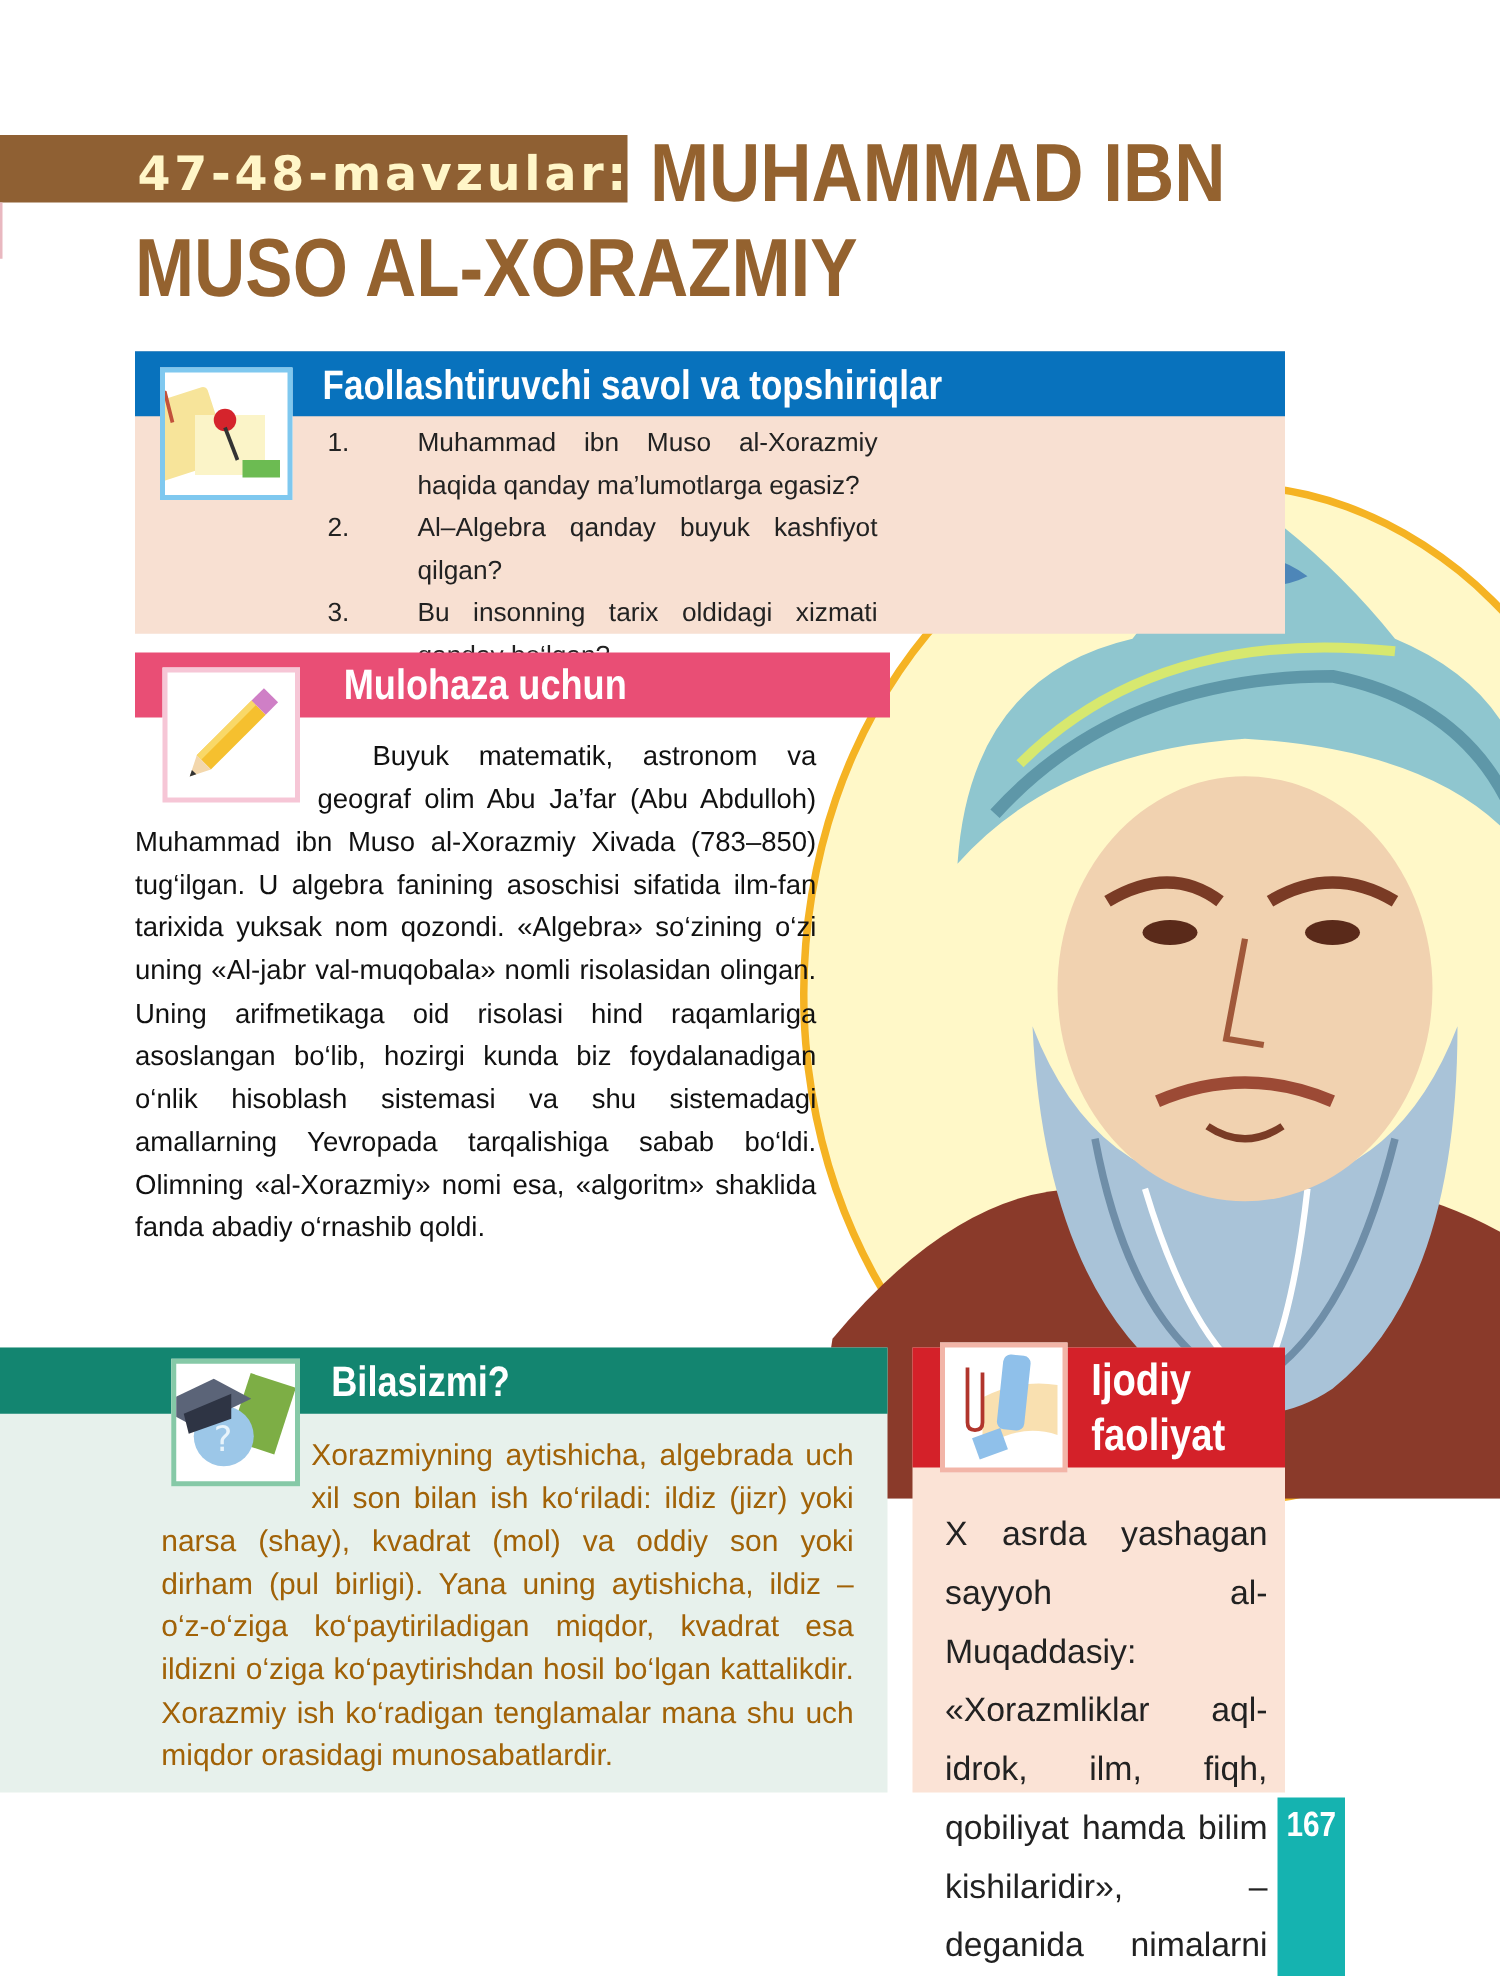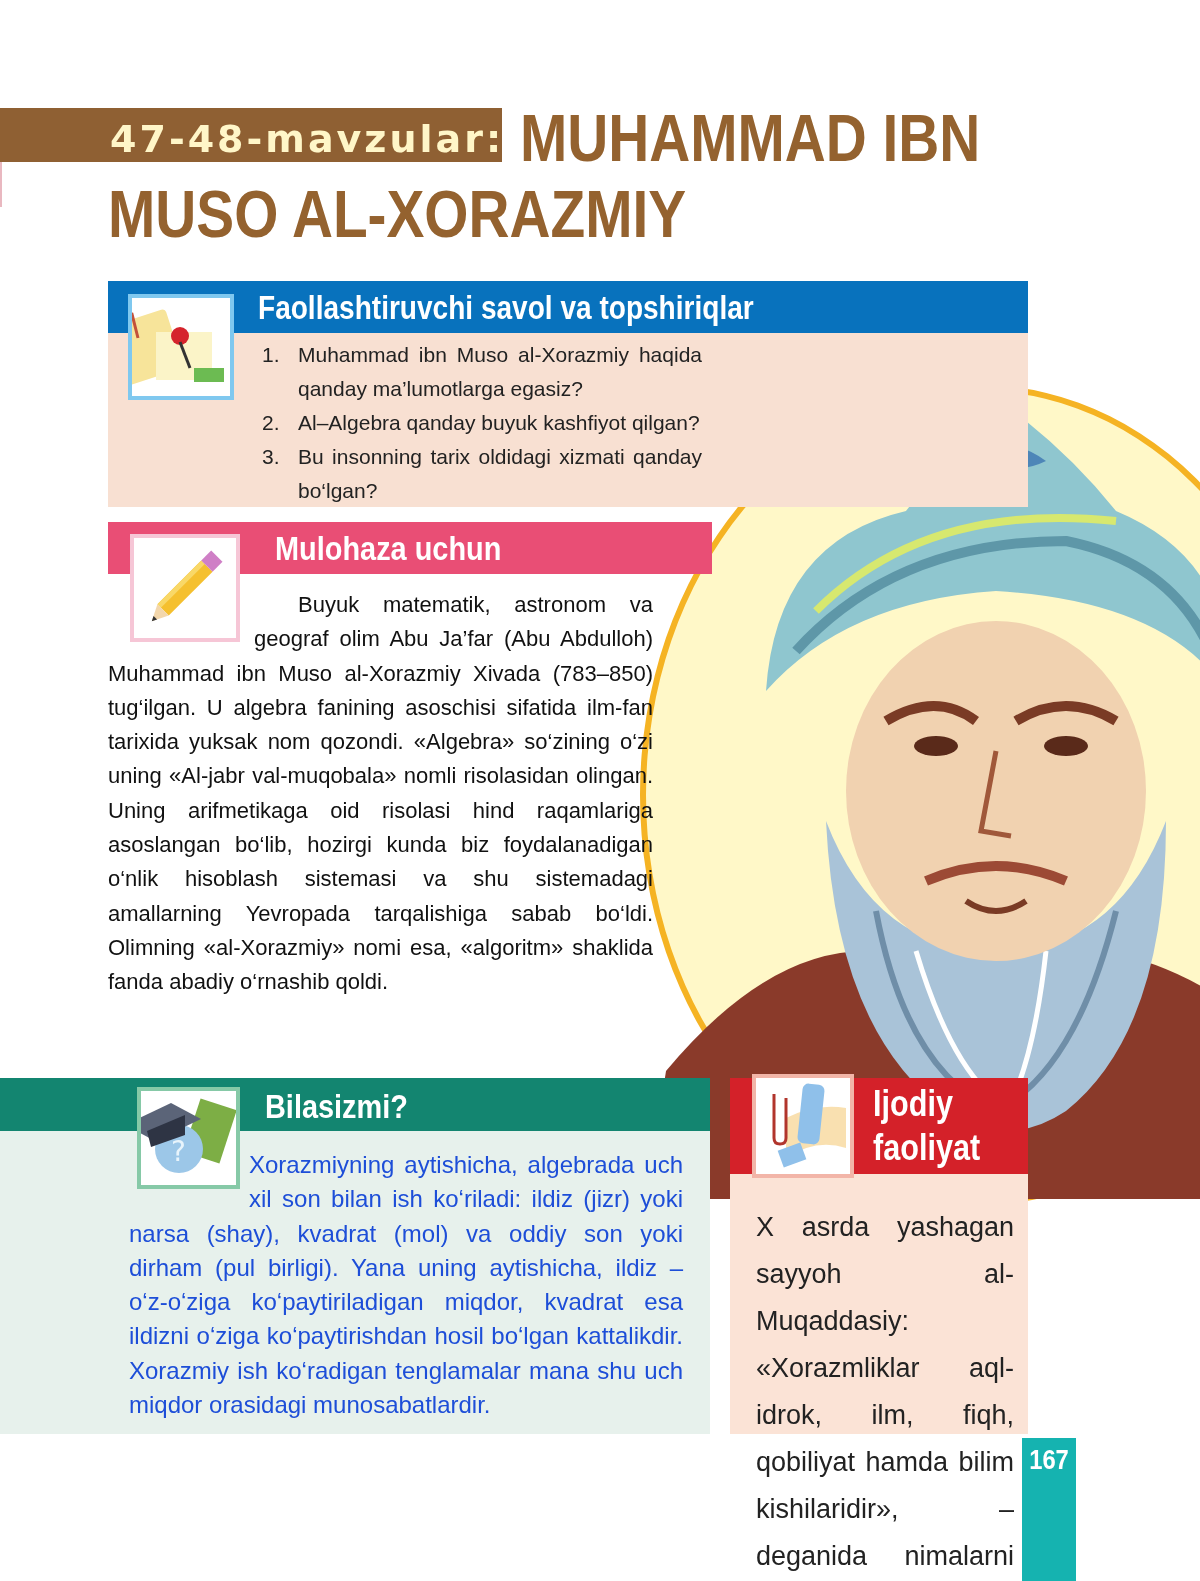--- a/index.html
+++ b/index.html
@@ -43,21 +43,21 @@
   .q-icon {
     left: 128px; top: 294px; width: 106px; height: 106px;
     background: #ffffff; border: 4px solid #7fc8ef; box-sizing: border-box;
   }
   .q-list { left: 262px; top: 338px; width: 440px; margin: 0; padding: 0; list-style: none; }
   .q-item {
     display: flex; font-size: 21px; line-height: 34px; color: #222;
     font-family: "Liberation Sans", sans-serif;
   }
   .q-num { width: 36px; flex: none; }
-  .q-text { flex: 1; text-align: justify; text-align-last: left; }
+  .q-text { flex: 1; text-align: justify; text-align-last: left; margin-left: 36px; }
 
   
   .m-head { left: 108px; top: 522px; width: 604px; height: 52px; background: #e94e75; }
   .m-title {
     left: 275px; top: 524px; height: 48px; line-height: 48px;
     color: #ffffff; font-weight: bold; font-size: 34px;
     transform: scaleX(0.85); transform-origin: left center; white-space: nowrap;
   }
   .m-icon {
     left: 130px; top: 534px; width: 110px; height: 108px;
@@ -84,21 +84,21 @@
     left: 265px; top: 1082px; height: 48px; line-height: 48px;
     color: #ffffff; font-weight: bold; font-size: 34px;
     transform: scaleX(0.85); transform-origin: left center; white-space: nowrap;
   }
   .b-icon {
     left: 137px; top: 1087px; width: 103px; height: 102px;
     background: #ffffff; border: 4px solid #86c9a7; box-sizing: border-box;
   }
   .b-text {
     left: 129px; top: 1148px; width: 554px;
-    font-size: 24px; line-height: 34.3px; color: #1d4ed8;
+    font-size: 24px; line-height: 34.3px; color: #a16207;
     text-align: justify;
     font-family: "Liberation Sans Narrow", "Liberation Sans", sans-serif;
   }
   .b-float { float: left; width: 120px; height: 68px; }
 
   
   .i-box { left: 730px; top: 1078px; width: 298px; height: 356px; background: #fbe3d6; }
   .i-head { left: 730px; top: 1078px; width: 298px; height: 96px; background: #d42129; }
   .i-icon {
     left: 752px; top: 1074px; width: 102px; height: 104px;

